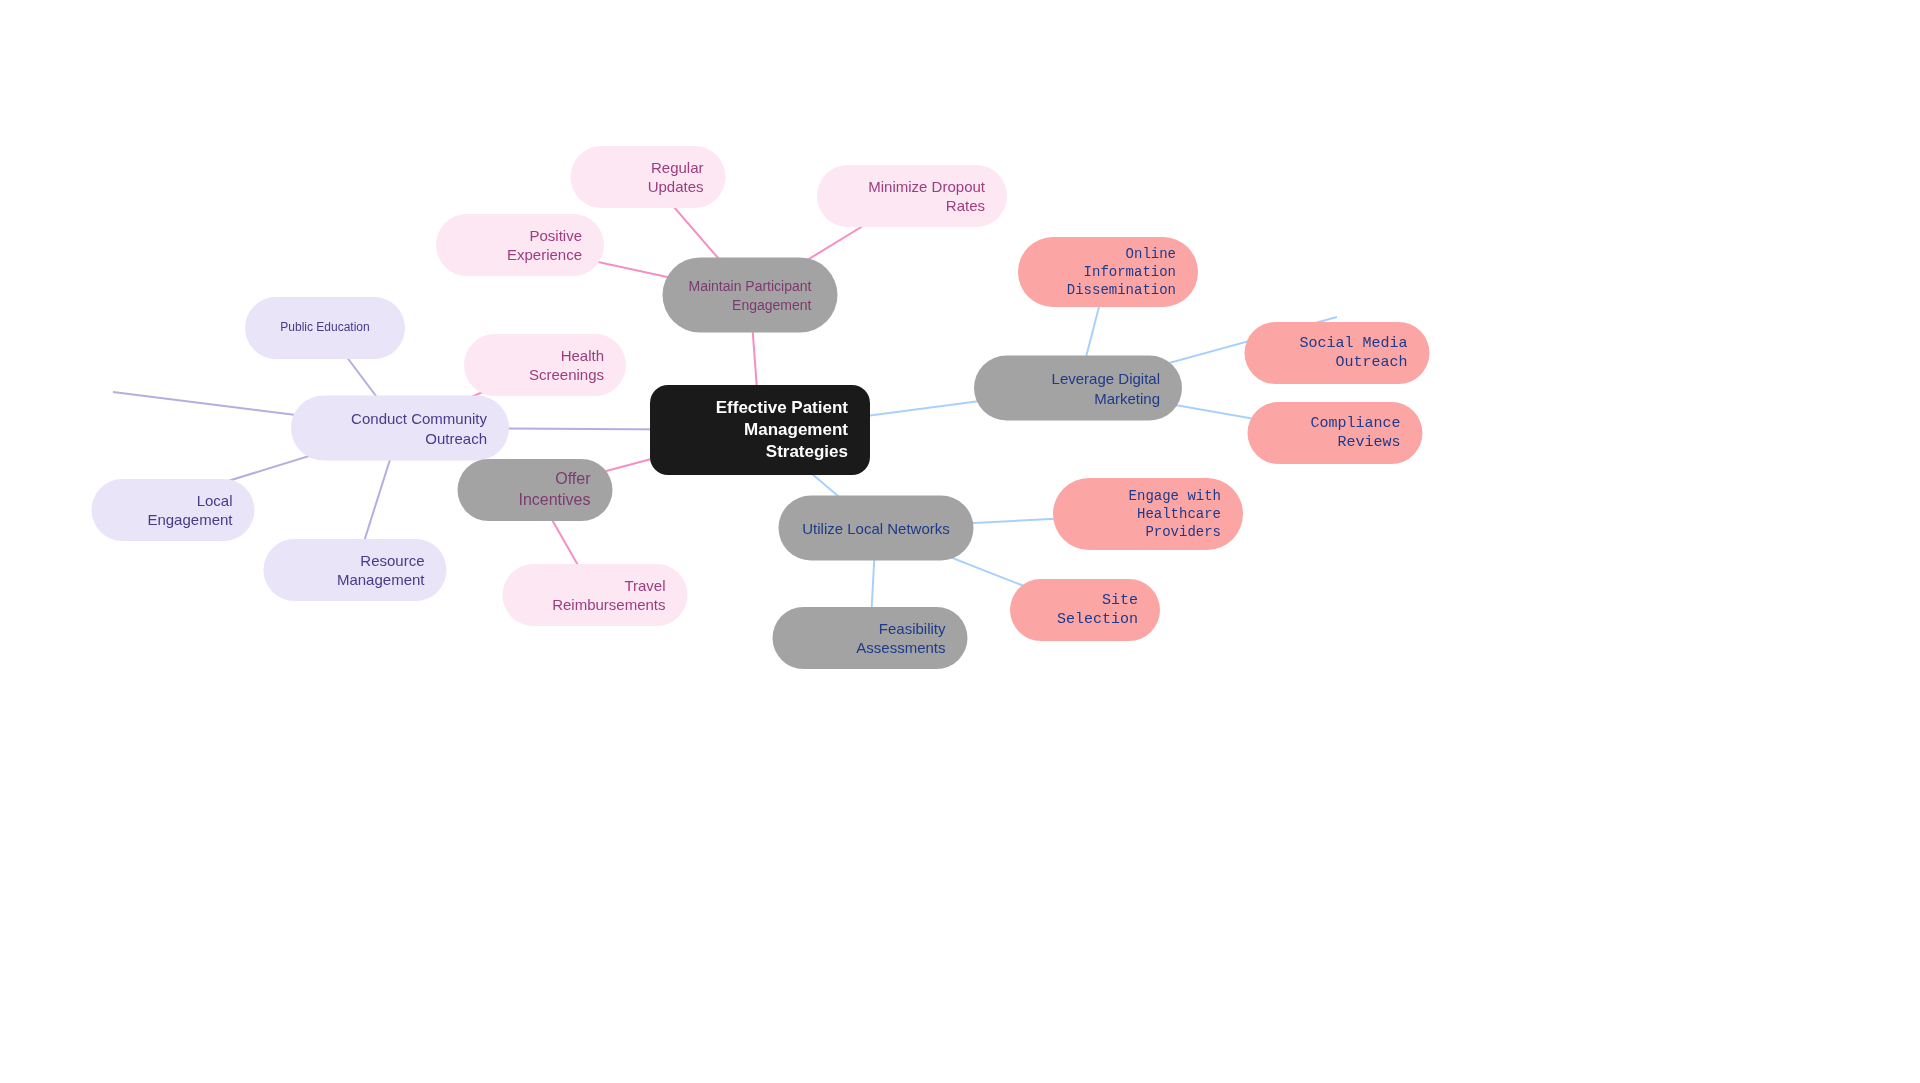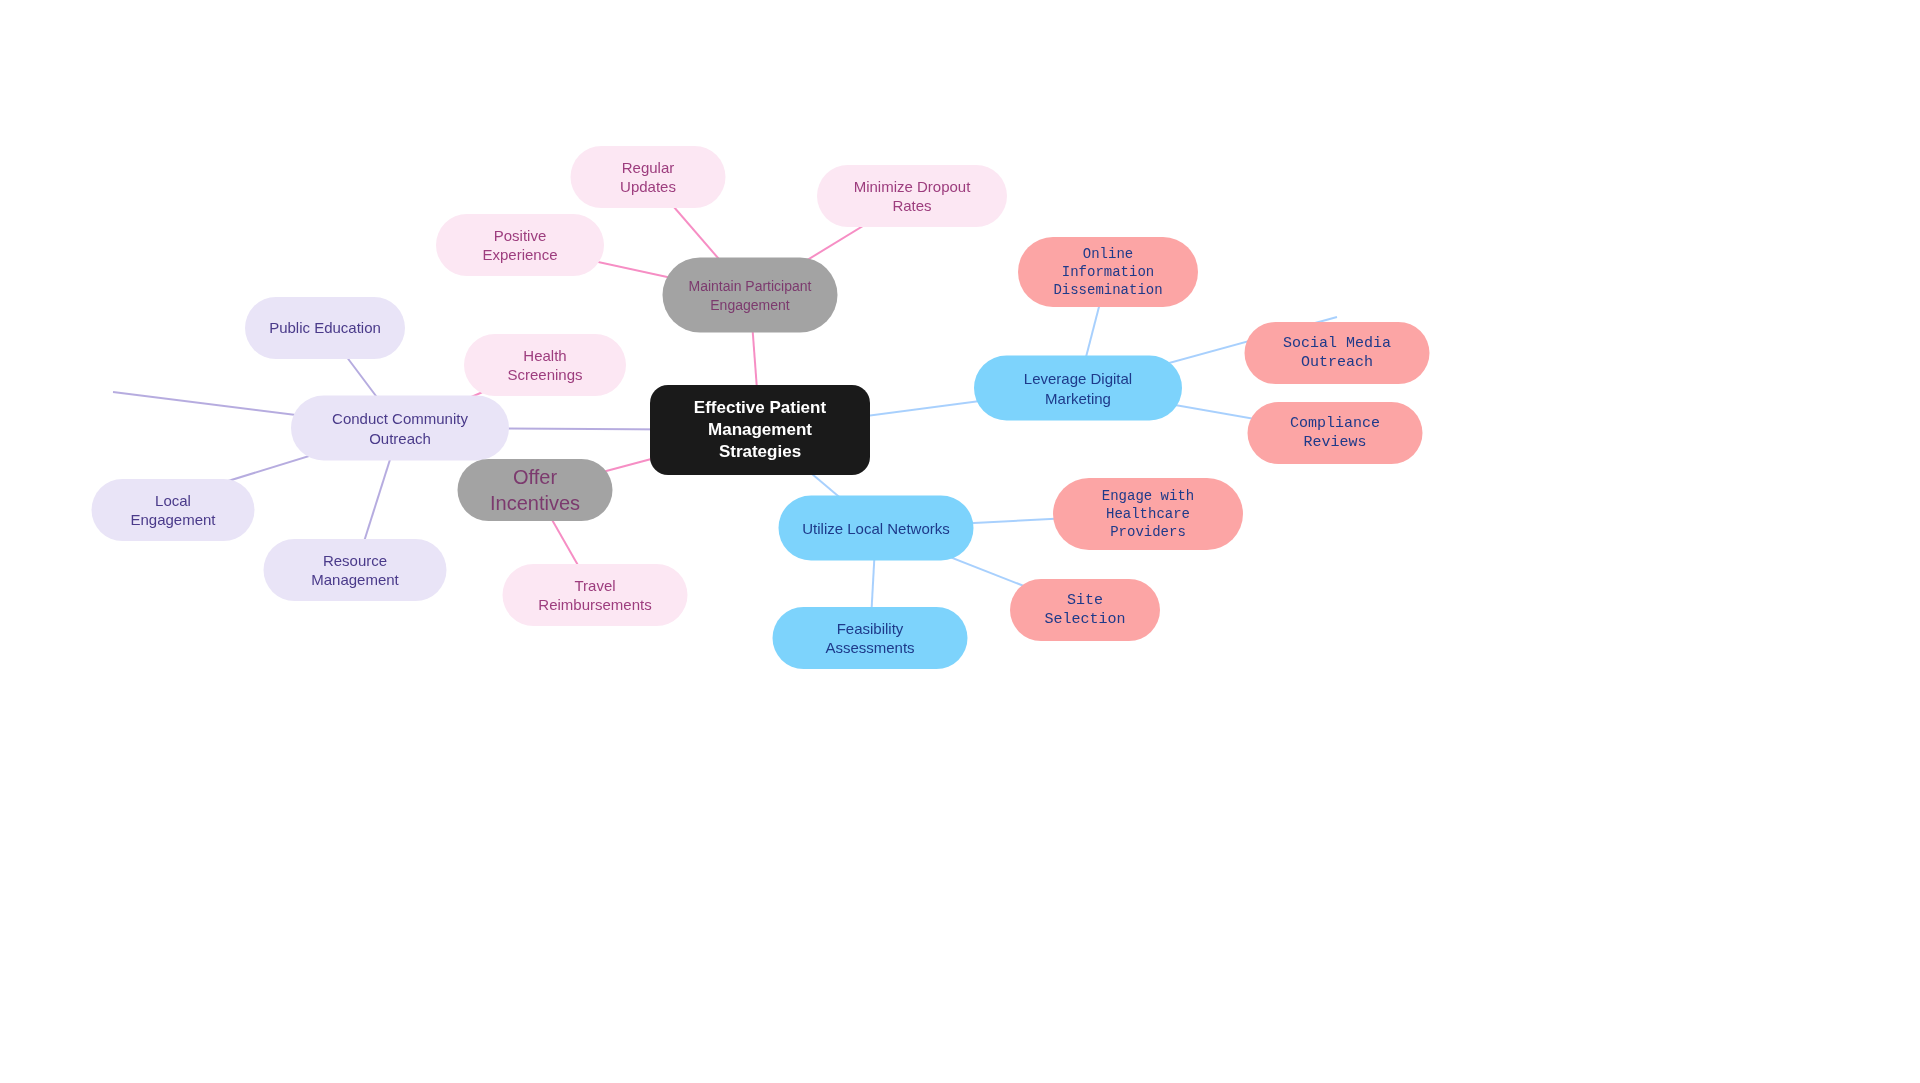--- a/index.html
+++ b/index.html
@@ -20,21 +20,21 @@
       top: 0; left: 0;
       width: 1920px;
       height: 1083px;
       pointer-events: none;
     }
     .node {
       position: absolute;
       display: flex;
       align-items: center;
       justify-content: center;
-      text-align: center;
+      text-align: right;
       border-radius: 50px;
       font-size: 15px;
       line-height: 1.3;
       padding: 31px 22px;
       cursor: pointer;
       transform: translate(-50%, -50%);
     }
     .node-center {
       background: #1a1a1a;
       color: #ffffff;
@@ -59,21 +59,21 @@
       color: #4a3a8a;
       border: none;
     }
     .node-blue-light {
       background: #fca5a5;
       color: #1e3a8a;
       border: none;
       font-family: Liberation Mono, monospace;
     }
     .node-blue-medium {
-      background: #7dd3fc;
+      background: #a3a3a3;
       color: #1e3a8a;
       border: none;
     }
   </style>
 </head>
 <body>
 
 <div id="mindmap-container">
   <svg id="connections">
       <line x1="760" y1="430" x2="750" y2="295" stroke="#f472b6" stroke-width="2" opacity="0.8"></line>
@@ -97,25 +97,25 @@
       <line x1="876" y1="528" x2="1085" y2="610" stroke="#93c5fd" stroke-width="2" opacity="0.8"></line>
       <line x1="876" y1="528" x2="870" y2="638" stroke="#93c5fd" stroke-width="2" opacity="0.8"></line>
     </svg>
 <div class="node node-center" style="left: 760px; top: 430px; width: 220px; height: 90px;">Effective Patient Management Strategies</div>
     <div class="node node-pink" style="left: 750px; top: 295px; width: 175px; height: 75px; font-size: 14px; white-space: pre-wrap;">Maintain Participant
 Engagement</div>
     <div class="node node-pink-light" style="left: 648px; top: 177px; width: 155px; height: 50px; font-size: 15px; white-space: pre-wrap;">Regular Updates</div>
     <div class="node node-pink-light" style="left: 912px; top: 196px; width: 190px; height: 50px; font-size: 15px; white-space: pre-wrap;">Minimize Dropout Rates</div>
     <div class="node node-pink-light" style="left: 520px; top: 245px; width: 168px; height: 50px; font-size: 15px; white-space: pre-wrap;">Positive Experience</div>
     <div class="node node-lavender" style="left: 400px; top: 428px; width: 218px; height: 65px; font-size: 15px; white-space: pre-wrap;">Conduct Community Outreach</div>
-    <div class="node node-lavender" style="left: 325px; top: 328px; width: 160px; height: 34px; font-size: 15px; white-space: pre-wrap;">Public Education</div>
+    <div class="node node-lavender" style="left: 325px; top: 328px; width: 160px; height: 34px; font-size: 12px; white-space: pre-wrap;">Public Education</div>
     <div class="node node-lavender" style="left: 173px; top: 498px; width: 163px; height: 50px; font-size: 15px; white-space: pre-wrap; margin-top: 12px;">Local Engagement</div>
     <div class="node node-lavender" style="left: 355px; top: 570px; width: 183px; height: 50px; font-size: 15px; white-space: pre-wrap;">Resource Management</div>
     <div class="node node-pink-light" style="left: 545px; top: 365px; width: 162px; height: 50px; font-size: 15px; white-space: pre-wrap;">Health Screenings</div>
-    <div class="node node-pink" style="left: 535px; top: 490px; width: 155px; height: 48px; font-size: 20px; white-space: pre-wrap;">Offer Incentives</div>
+    <div class="node node-pink" style="left: 535px; top: 490px; width: 155px; height: 48px; font-size: 16px; white-space: pre-wrap;">Offer Incentives</div>
     <div class="node node-pink-light" style="left: 595px; top: 595px; width: 185px; height: 50px; font-size: 15px; white-space: pre-wrap;">Travel Reimbursements</div>
     <div class="node node-blue-medium" style="left: 1078px; top: 388px; width: 208px; height: 65px; font-size: 15px; white-space: pre-wrap;">Leverage Digital Marketing</div>
     <div class="node node-blue-light" style="left: 1108px; top: 272px; width: 180px; height: 70px; font-size: 14px; white-space: pre-wrap;">Online Information
 Dissemination</div>
     <div class="node node-blue-light" style="left: 1337px; top: 317px; width: 185px; height: 50px; font-size: 15px; white-space: pre-wrap; margin-top: 36px;">Social Media Outreach</div>
     <div class="node node-blue-light" style="left: 1335px; top: 433px; width: 175px; height: 50px; font-size: 15px; white-space: pre-wrap;">Compliance Reviews</div>
     <div class="node node-blue-medium" style="left: 876px; top: 528px; width: 195px; height: 65px; font-size: 15px; white-space: pre-wrap;">Utilize Local Networks</div>
     <div class="node node-blue-light" style="left: 1148px; top: 514px; width: 190px; height: 72px; font-size: 14px; white-space: pre-wrap;">Engage with Healthcare
 Providers</div>
     <div class="node node-blue-light" style="left: 1085px; top: 610px; width: 150px; height: 50px; font-size: 15px; white-space: pre-wrap;">Site Selection</div>

